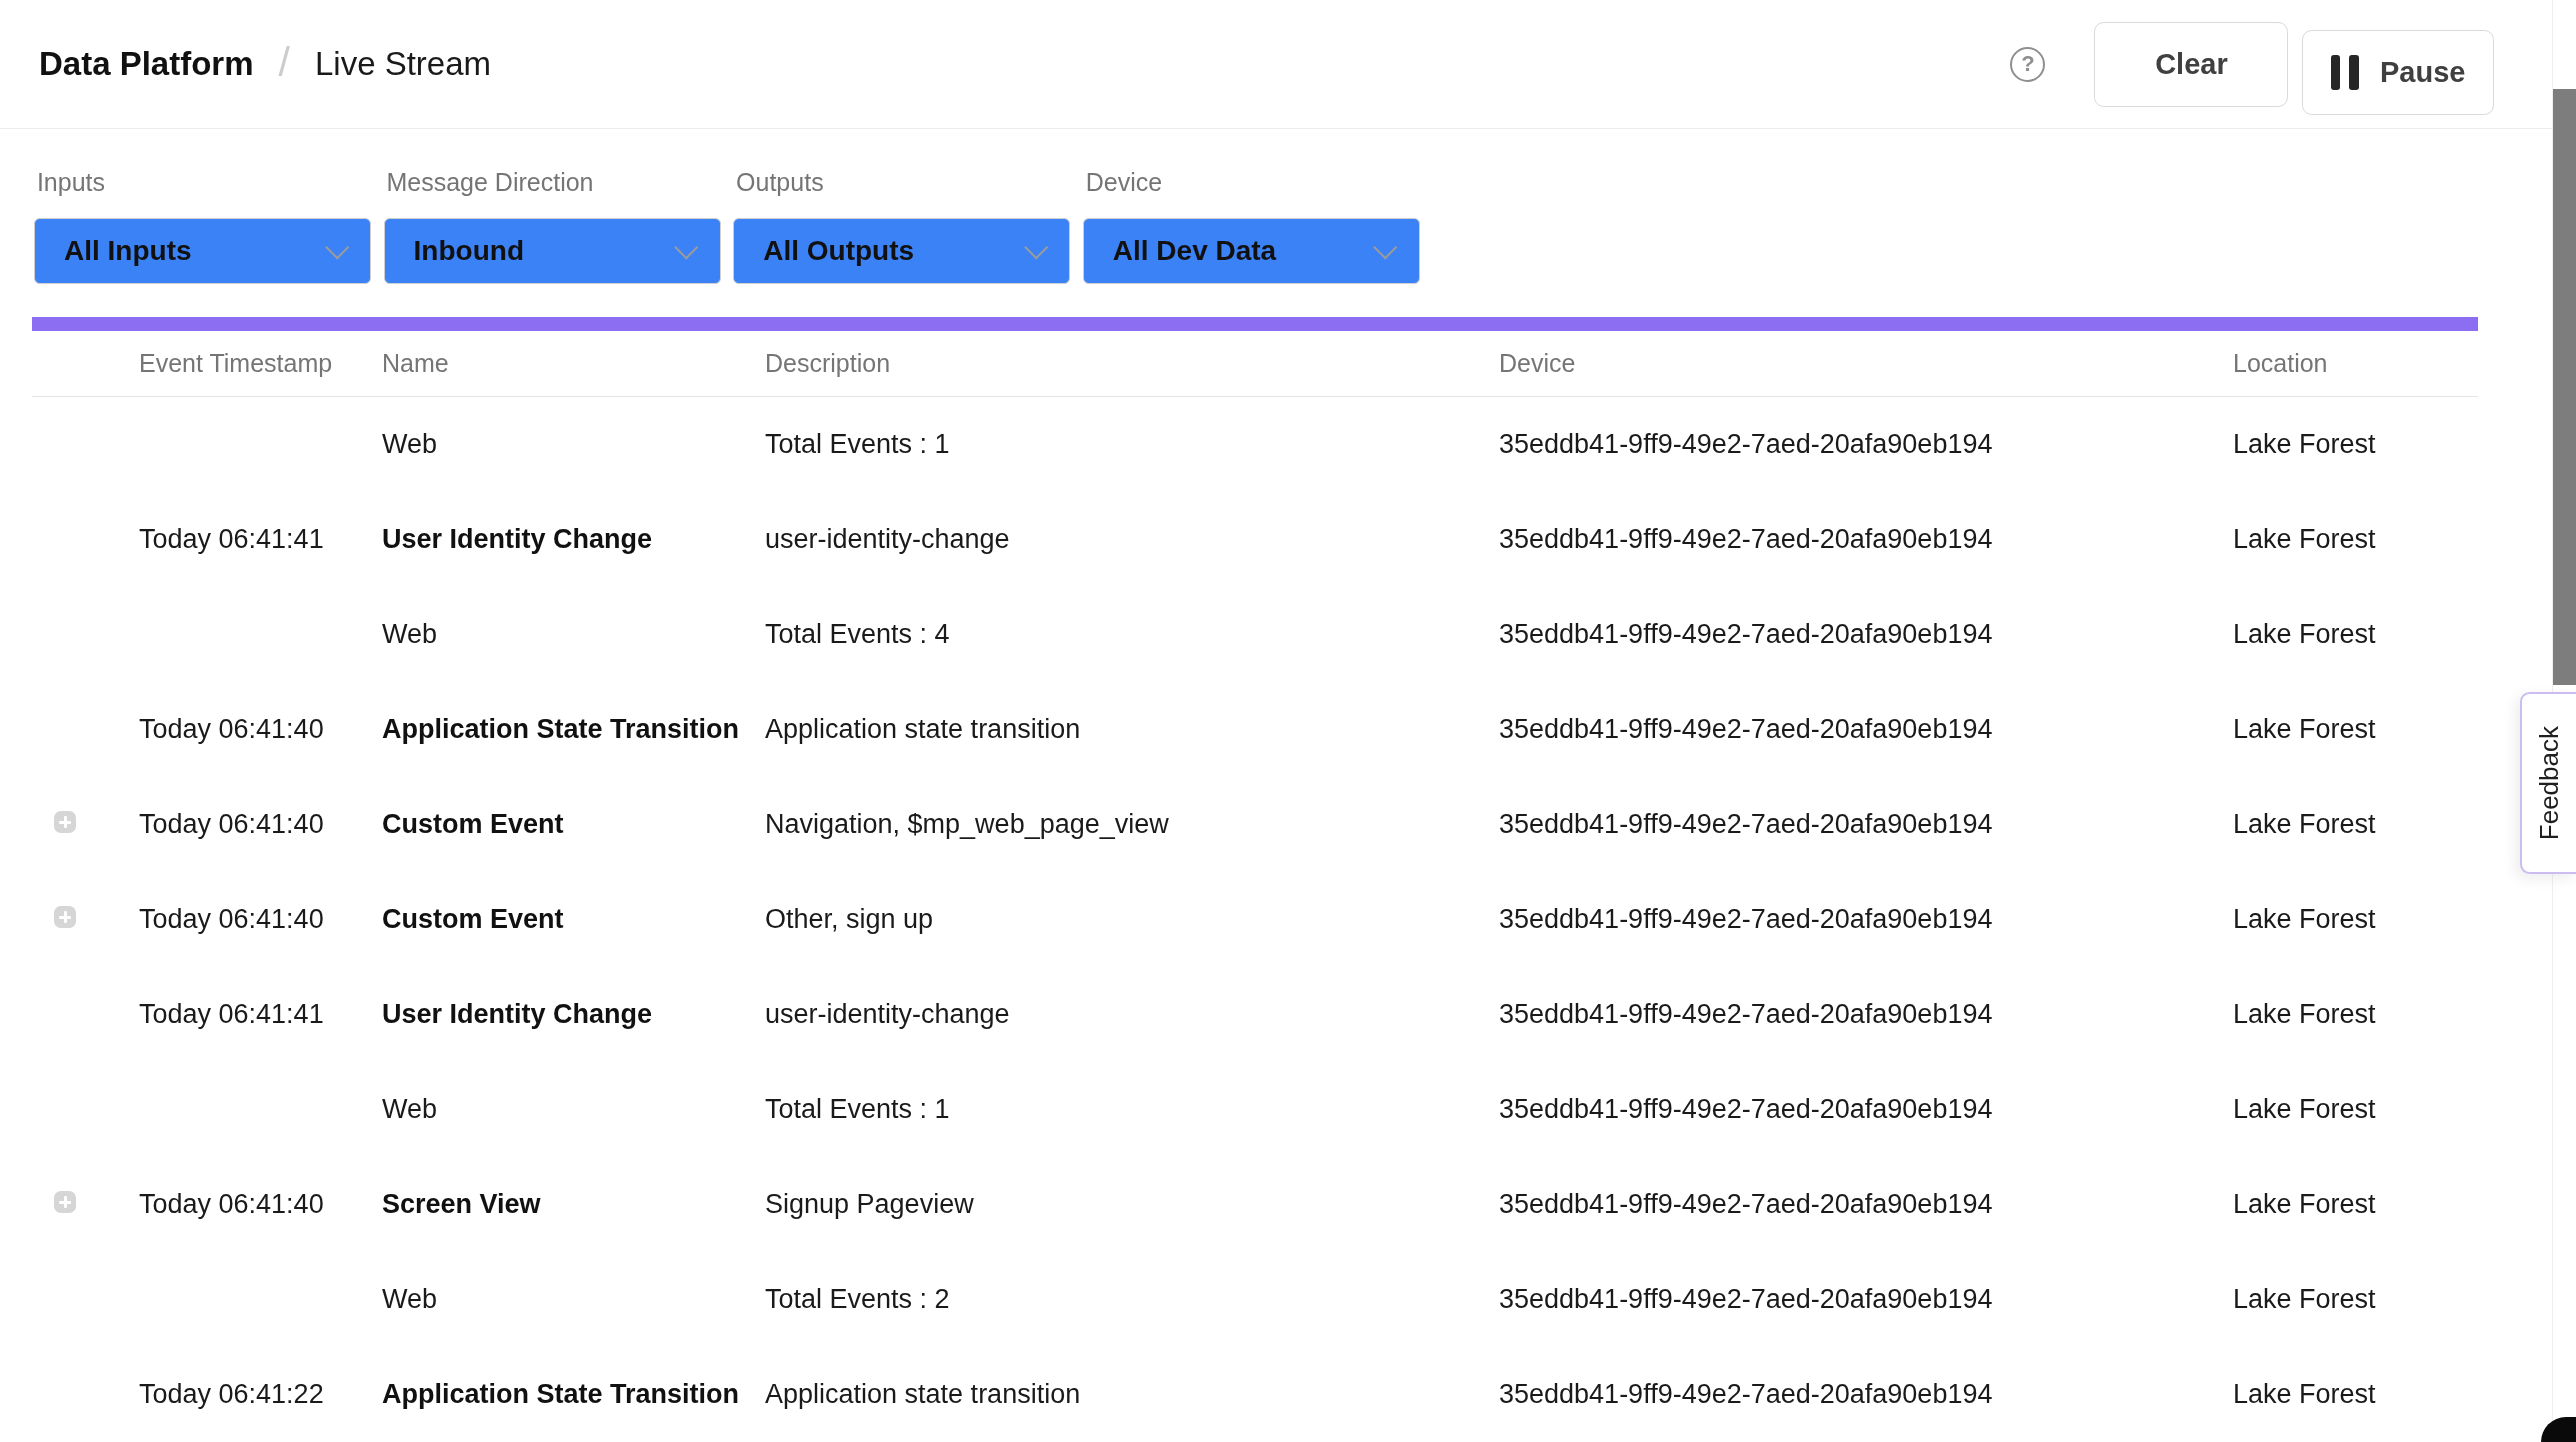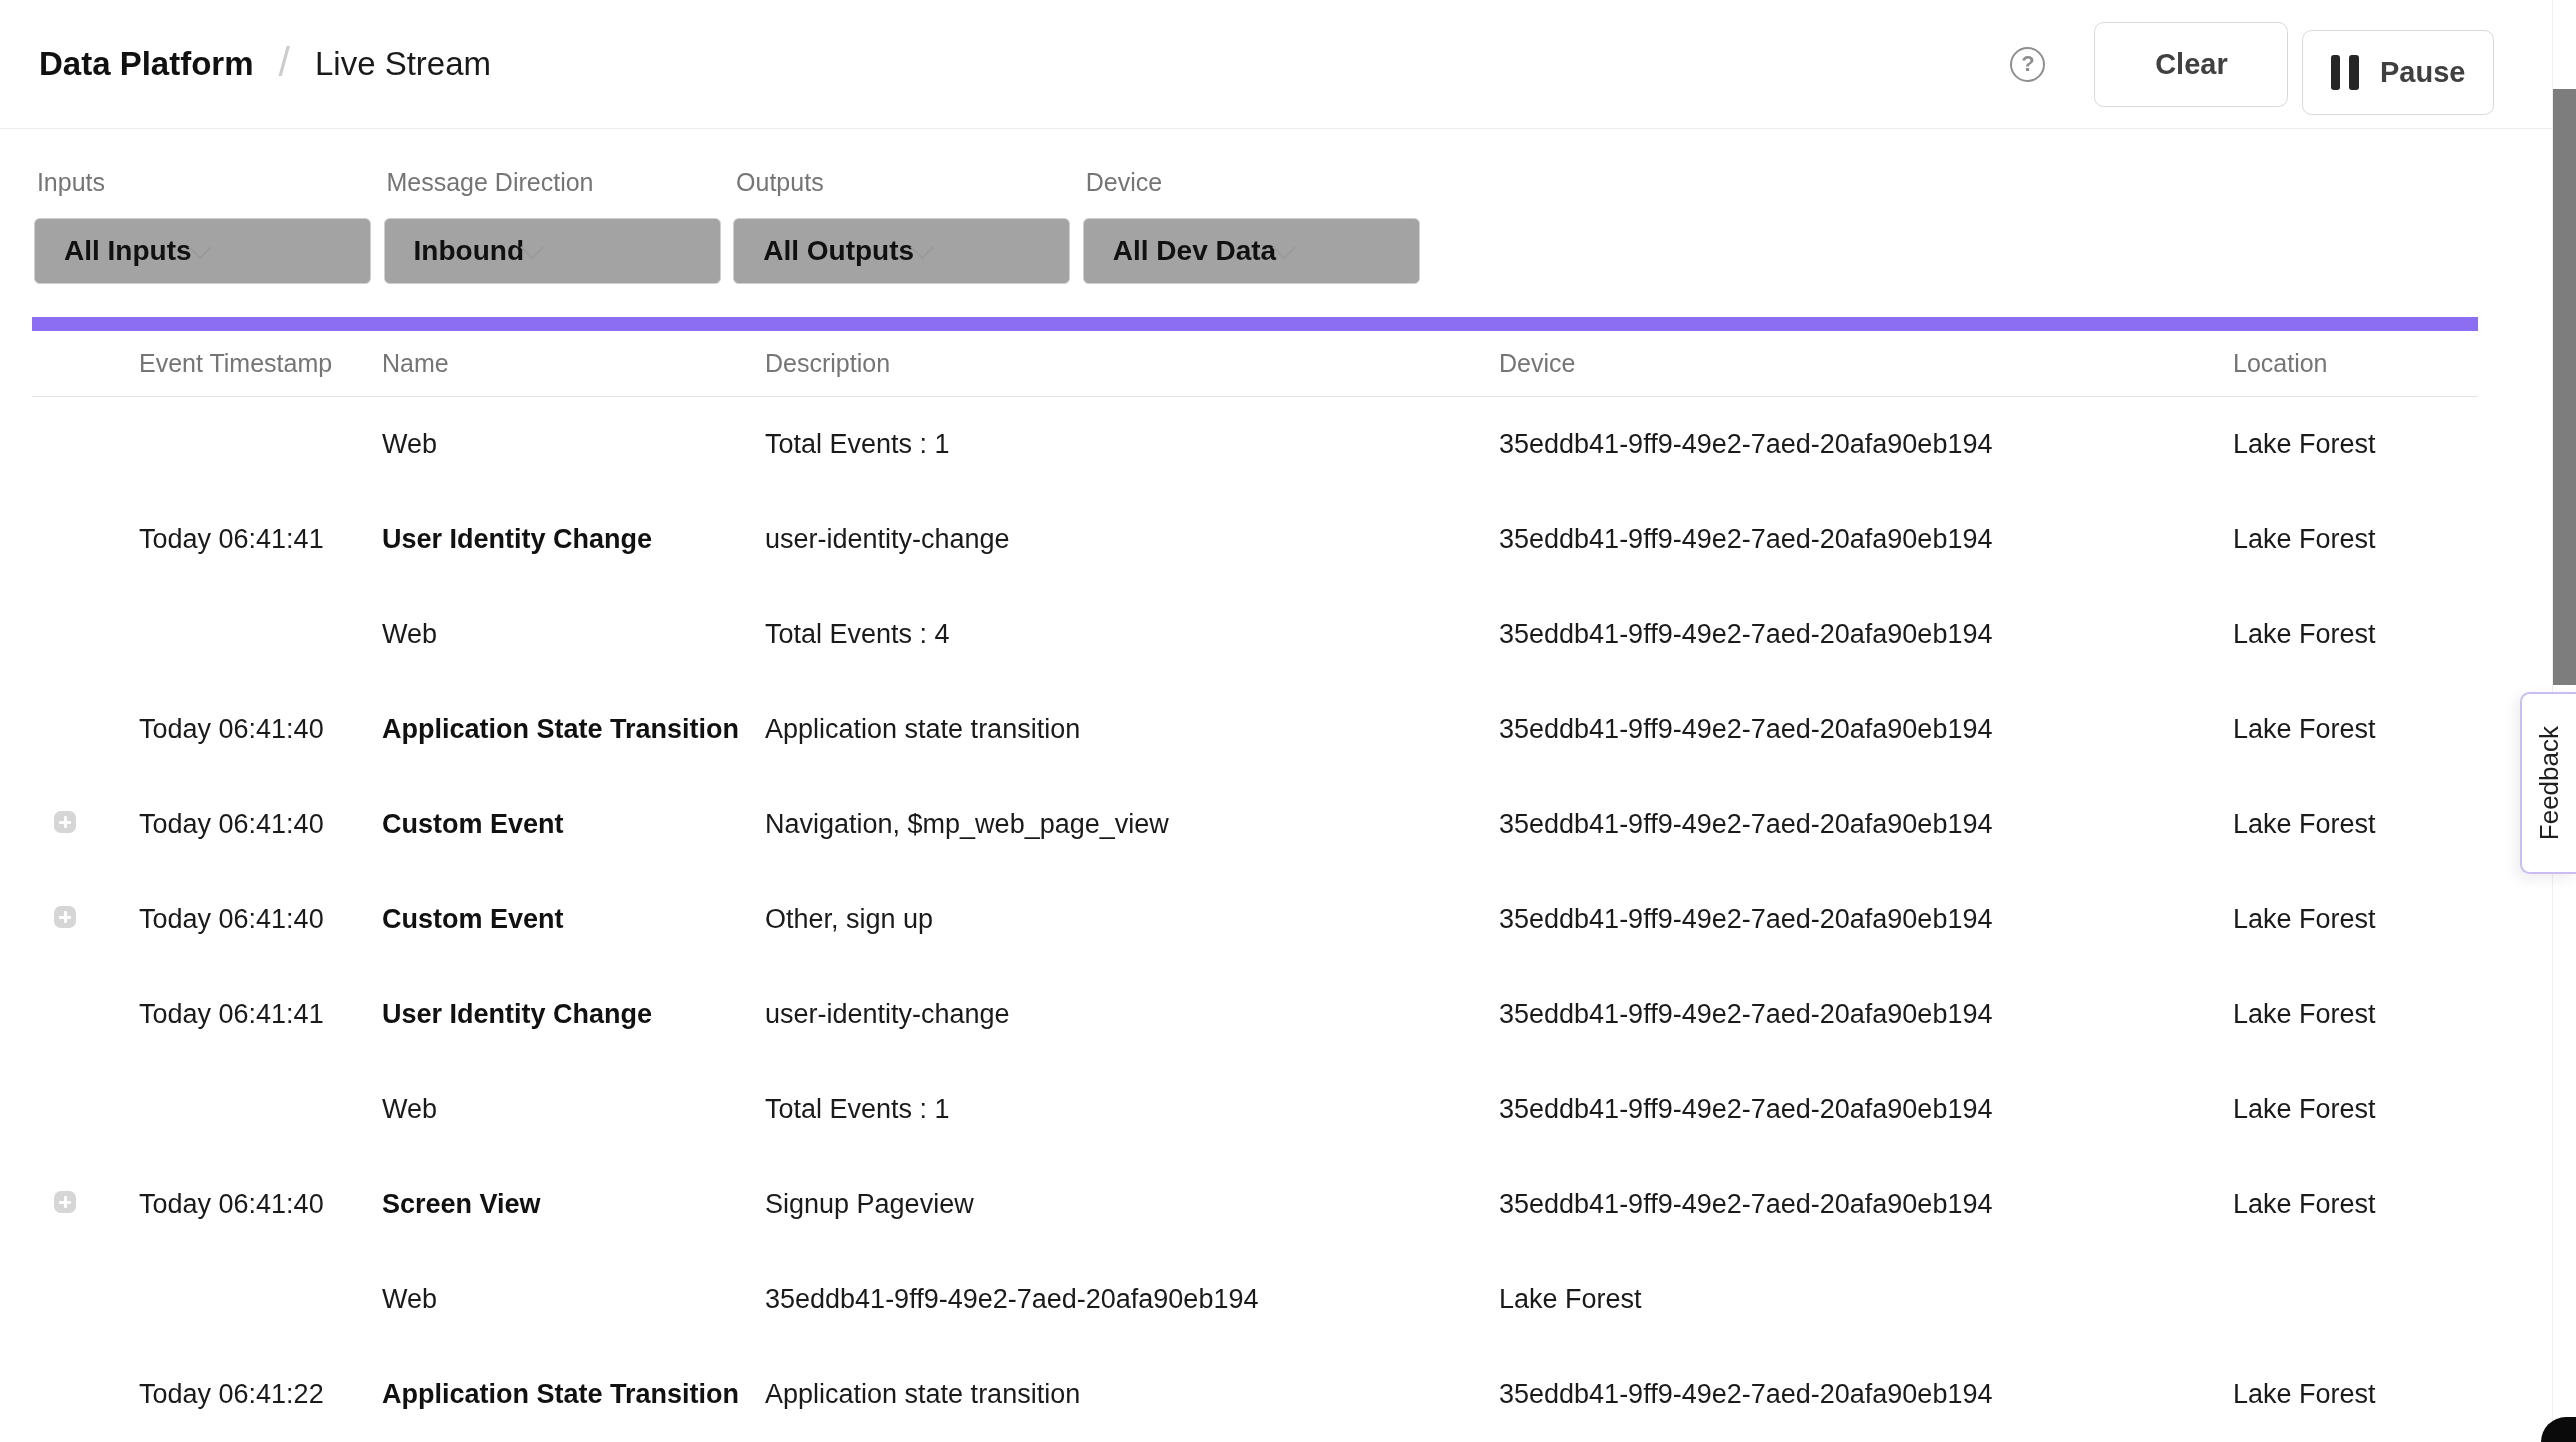--- a/index.html
+++ b/index.html
@@ -51,22 +51,22 @@
   .pause-glyph { display: flex; gap: 8.7px; margin-right: 21.4px; }
   .pause-glyph span { display: block; width: 9.7px; height: 35px; background: #262626; border-radius: 2.9px; }
 
   
   .filters { padding: 39px 0 0 34px; display: flex; }
   .filter-group { width: 337px; margin-right: 12.6px; display: flex; flex-direction: column; }
   .filter-label { font-size: 25px; color: #757575; margin-bottom: 21.4px; padding-left: 2.9px; }
   .dropdown {
     height: 66px;
     border: 1.9px solid #cfcfcf; border-radius: 5.8px;
-    background: #a3a3a3;
-    display: flex; align-items: center; 
+    background: #3b82f6;
+    display: flex; align-items: center; justify-content: space-between;
     padding: 0 25px 0 29px;
     cursor: pointer;
   }
   .dropdown-value { font-size: 28px; font-weight: 700; color: #111; }
   .chevron {
     width: 16.5px; height: 16.5px;
     border-right: 2.9px solid #9b9b9b; border-bottom: 2.9px solid #9b9b9b;
     transform: rotate(45deg) translate(-2.9px,-2.9px);
   }
 
@@ -308,20 +308,21 @@
     <div class="cell">Signup Pageview</div>
     <div class="cell">35eddb41-9ff9-49e2-7aed-20afa90eb194</div>
     <div class="cell">Lake Forest</div>
   </div>
     <div class="trow">
     <div class="cell">
       <button class="expand-btn" style="visibility: hidden;"></button>
     </div>
     <div class="cell"></div>
     <div class="cell">Web</div>
+    <div class="cell">Total Events : 2</div>
     <div class="cell">35eddb41-9ff9-49e2-7aed-20afa90eb194</div>
     <div class="cell">Lake Forest</div>
   </div>
     <div class="trow">
     <div class="cell">
       <button class="expand-btn" style="visibility: hidden;"></button>
     </div>
     <div class="cell">Today 06:41:22</div>
     <div class="cell bold">Application State Transition</div>
     <div class="cell">Application state transition</div>

